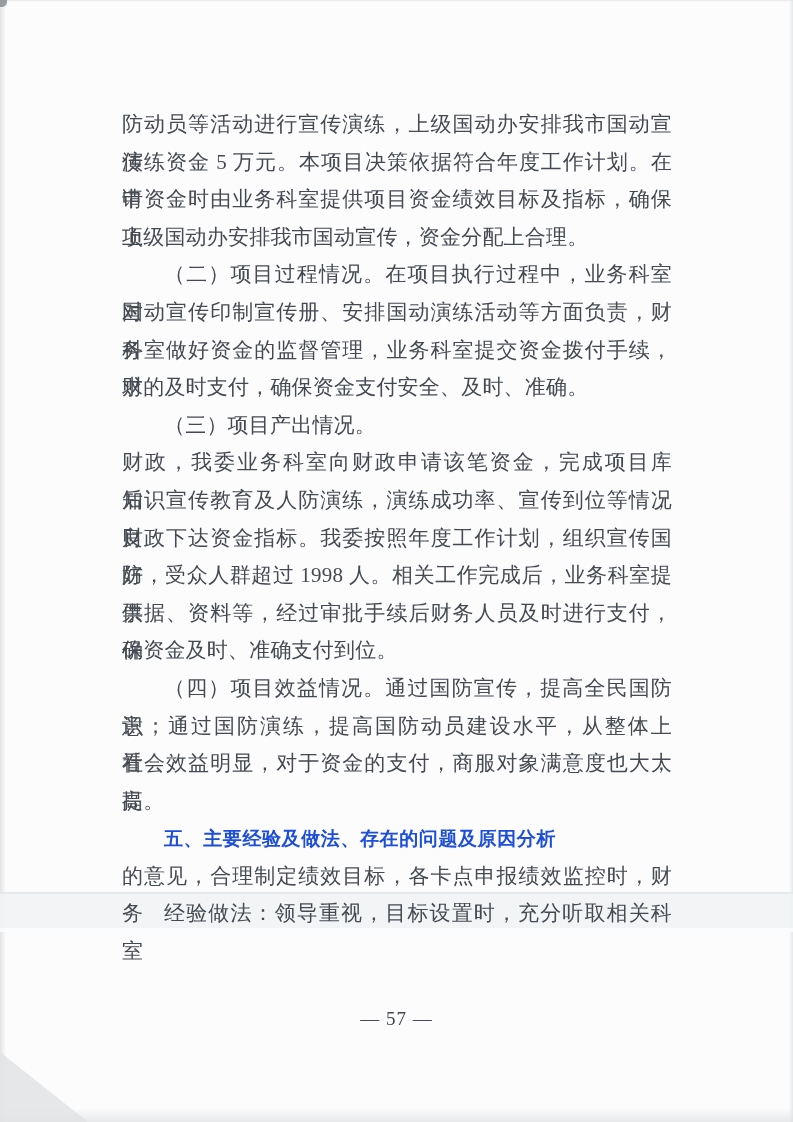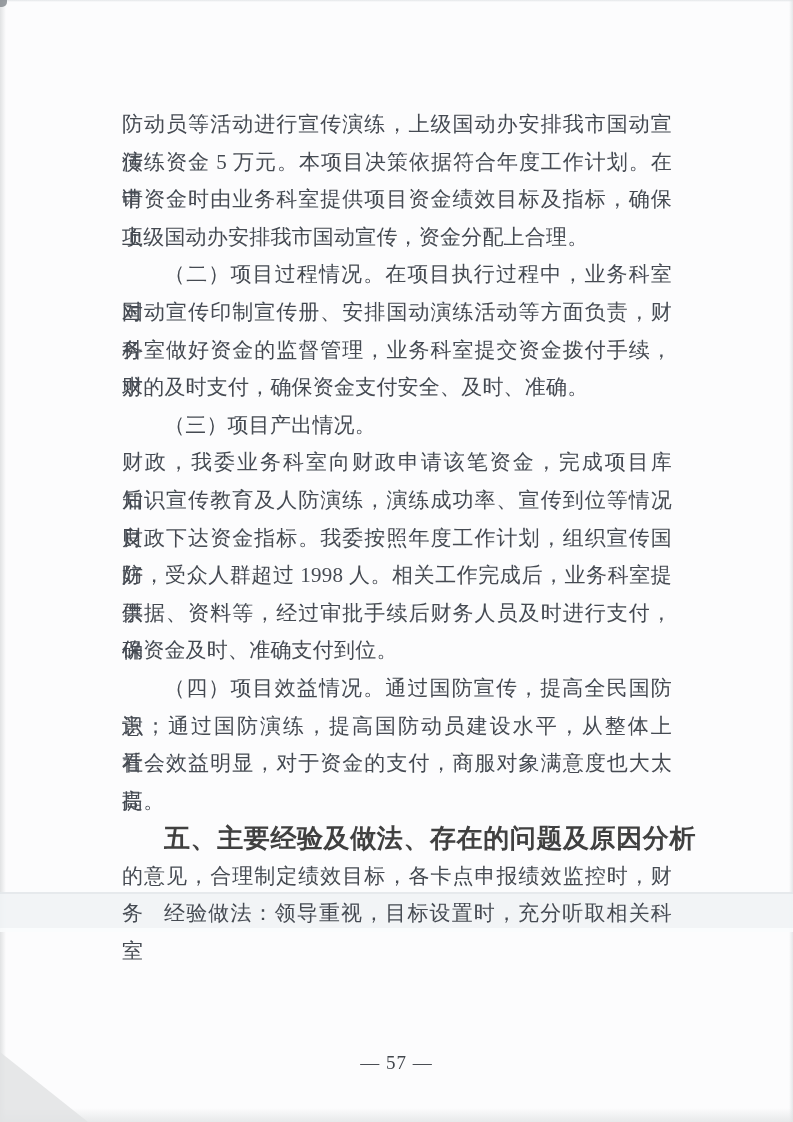--- a/index.html
+++ b/index.html
@@ -27,25 +27,25 @@
   
   #column {
     position:absolute; left:122px; top:106px; width:550px;
     font-size:21px; color:#454a52; letter-spacing:.2px;
   }
   .line { height:37.6px; line-height:37.6px; white-space:nowrap; }
   .fill { white-space:normal; text-align:justify; text-align-last:justify; text-justify:inter-character; }
   .indent { text-indent:42px; }
   .heading {
     font-family:"Liberation Sans","DejaVu Sans",sans-serif;
-    font-weight:700; font-size:26px; color:#404040; letter-spacing:.6px;
+    font-weight:700; font-size:19px; color:#1d4ed8; letter-spacing:.6px;
     position:relative; z-index:2;
   }
   #page-num {
-    position:absolute; left:0; top:1052px; width:793px;
+    position:absolute; left:0; top:1008px; width:793px;
     text-align:center; font-size:19px; color:#42474d; letter-spacing:1px;
   }
 </style>
 </head>
 <body>
 
 <div id="page">
 
   <div class="edge-top"></div>
   <div class="edge-left"></div>

